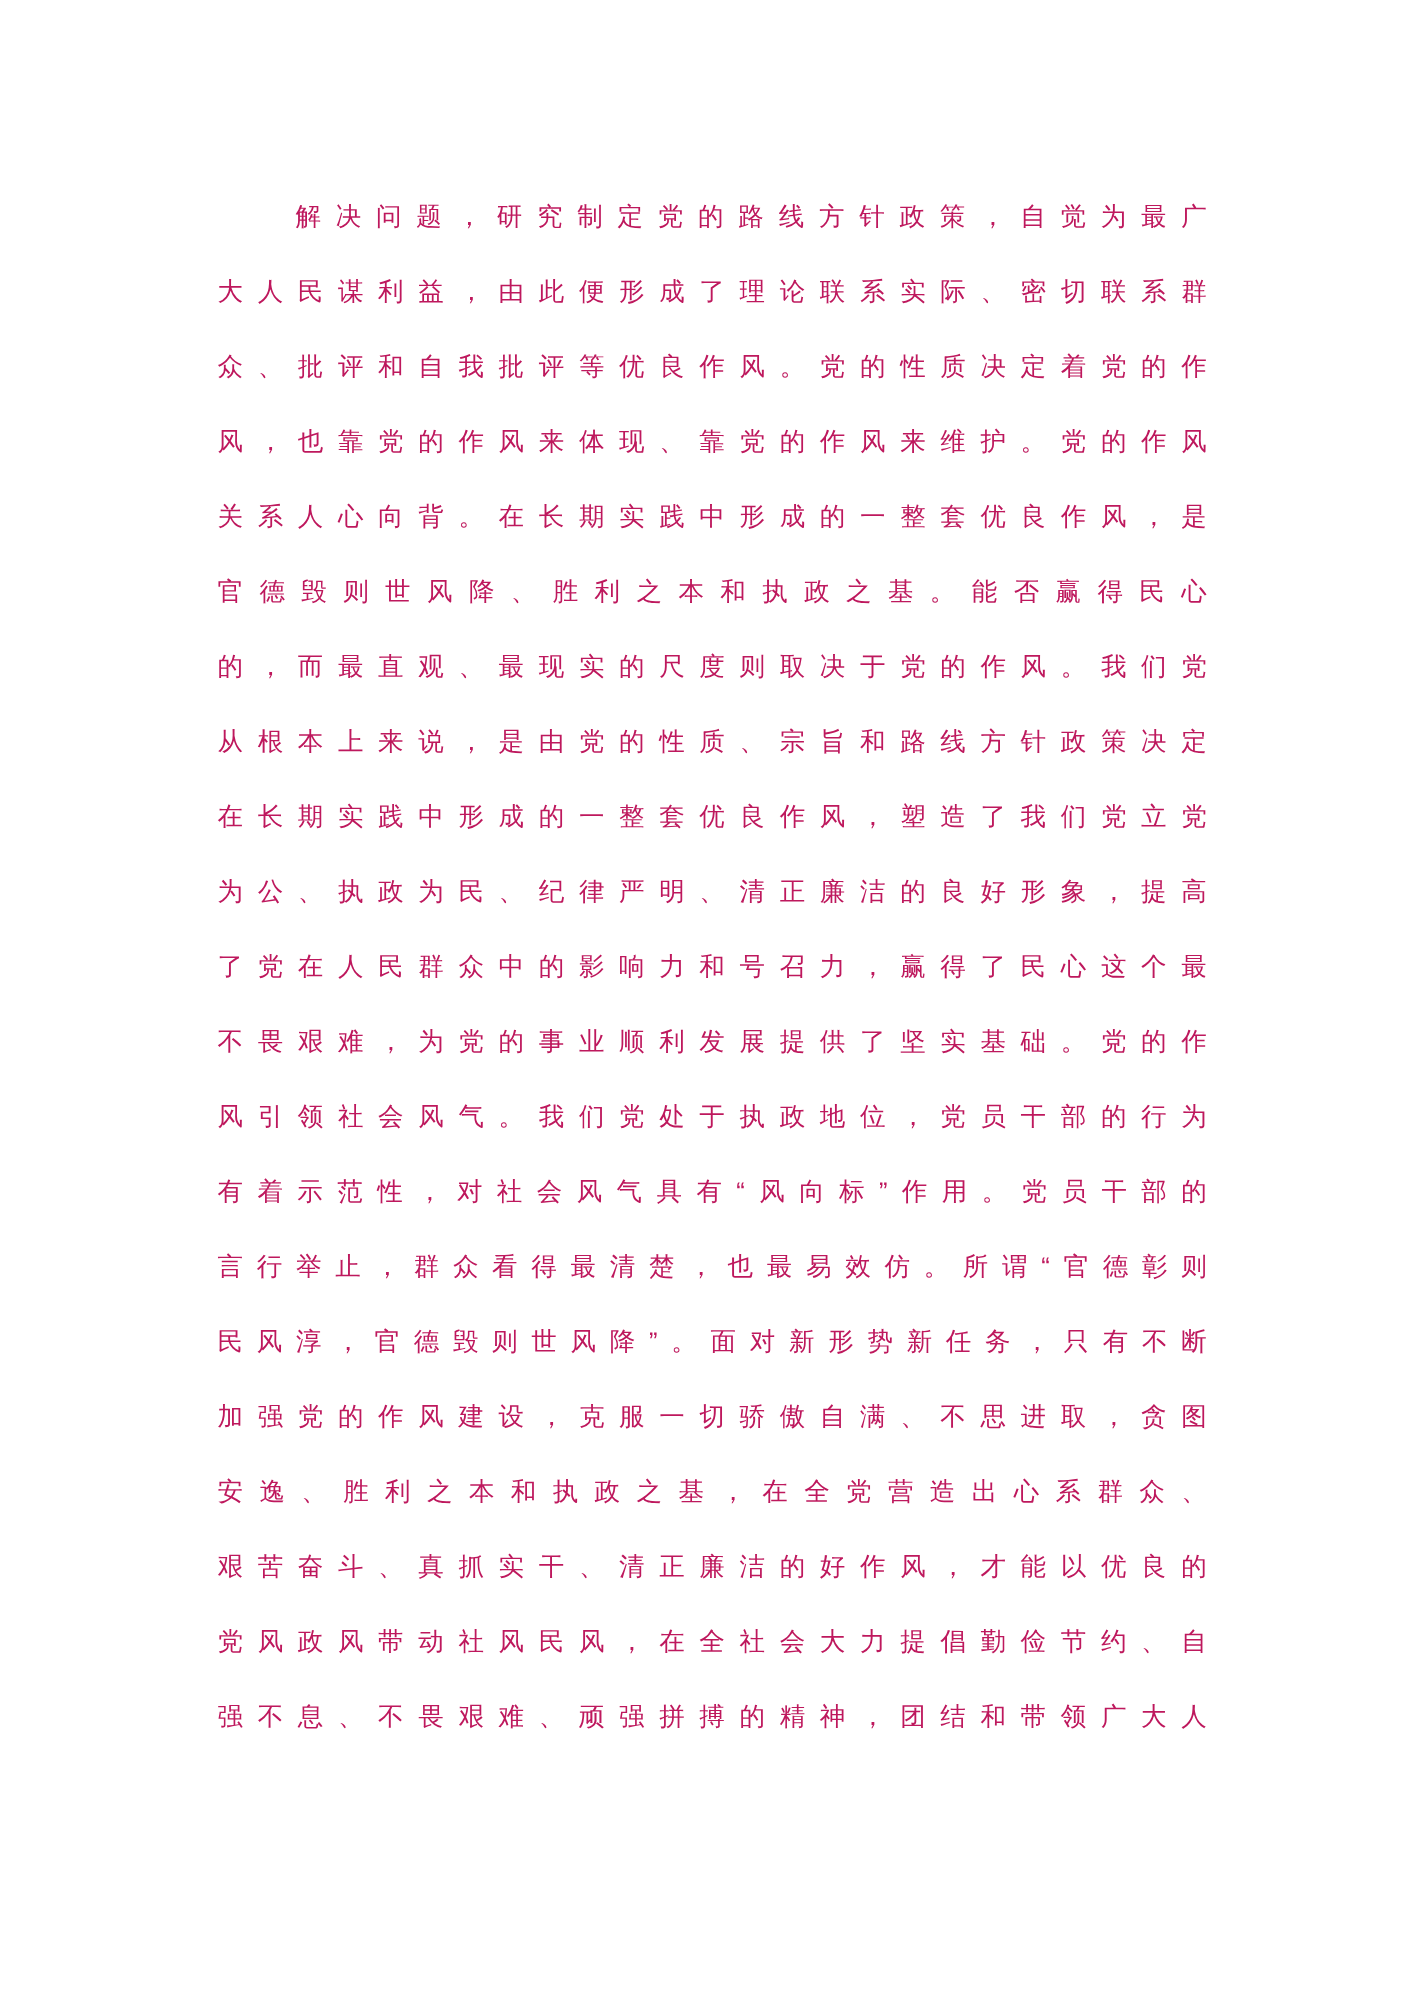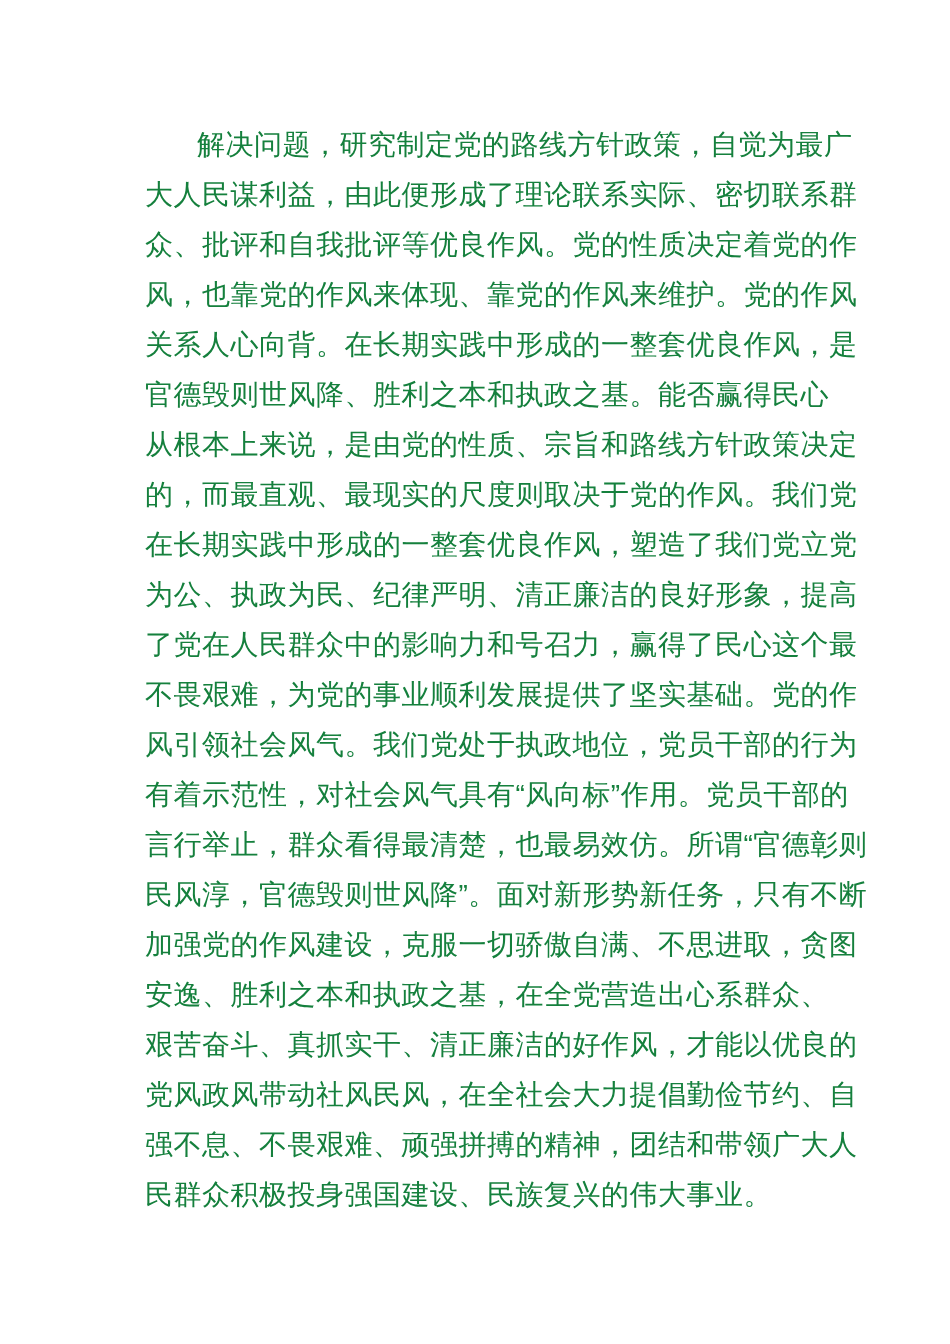--- a/index.html
+++ b/index.html
@@ -20,22 +20,22 @@
     top: 0;
     width: 950px;
     height: 1344px;
     background: #ffffff;
   }
   .paragraph {
     position: absolute;
     left: 145px;
     top: 120px;
     width: 660px;
-    color: #15803d;
-    font-size: 28px;
+    color: #be185d;
+    font-size: 17px;
     font-weight: 500;
   }
   .line {
     width: 660px;
     height: 50px;
     line-height: 50px;
     text-align: justify;
     text-align-last: justify;
     letter-spacing: 0.5px;
     white-space: nowrap;
@@ -52,30 +52,29 @@
 <body>
 
 <div class="page">
   <div class="paragraph">
     <div class="line first">解决问题，研究制定党的路线方针政策，自觉为最广</div>
     <div class="line">大人民谋利益，由此便形成了理论联系实际、密切联系群</div>
     <div class="line">众、批评和自我批评等优良作风。党的性质决定着党的作</div>
     <div class="line">风，也靠党的作风来体现、靠党的作风来维护。党的作风</div>
     <div class="line">关系人心向背。在长期实践中形成的一整套优良作风，是</div>
     <div class="line">官德毁则世风降、胜利之本和执政之基。能否赢得民心</div>
+    <div class="line">的，而最直观、最现实的尺度则取决于党的作风。我们党</div>
     <div class="line">从根本上来说，是由党的性质、宗旨和路线方针政策决定</div>
-    <div class="line">的，而最直观、最现实的尺度则取决于党的作风。我们党</div>
     <div class="line">在长期实践中形成的一整套优良作风，塑造了我们党立党</div>
     <div class="line">为公、执政为民、纪律严明、清正廉洁的良好形象，提高</div>
     <div class="line">了党在人民群众中的影响力和号召力，赢得了民心这个最</div>
     <div class="line">不畏艰难，为党的事业顺利发展提供了坚实基础。党的作</div>
     <div class="line">风引领社会风气。我们党处于执政地位，党员干部的行为</div>
     <div class="line">有着示范性，对社会风气具有“风向标”作用。党员干部的</div>
     <div class="line">言行举止，群众看得最清楚，也最易效仿。所谓“官德彰则</div>
     <div class="line">民风淳，官德毁则世风降”。面对新形势新任务，只有不断</div>
     <div class="line">加强党的作风建设，克服一切骄傲自满、不思进取，贪图</div>
     <div class="line">安逸、胜利之本和执政之基，在全党营造出心系群众、</div>
     <div class="line">艰苦奋斗、真抓实干、清正廉洁的好作风，才能以优良的</div>
     <div class="line">党风政风带动社风民风，在全社会大力提倡勤俭节约、自</div>
     <div class="line">强不息、不畏艰难、顽强拼搏的精神，团结和带领广大人</div>
-    <div class="line last">民群众积极投身强国建设、民族复兴的伟大事业。</div>
   </div>
 </div>
 
 </body></html>

